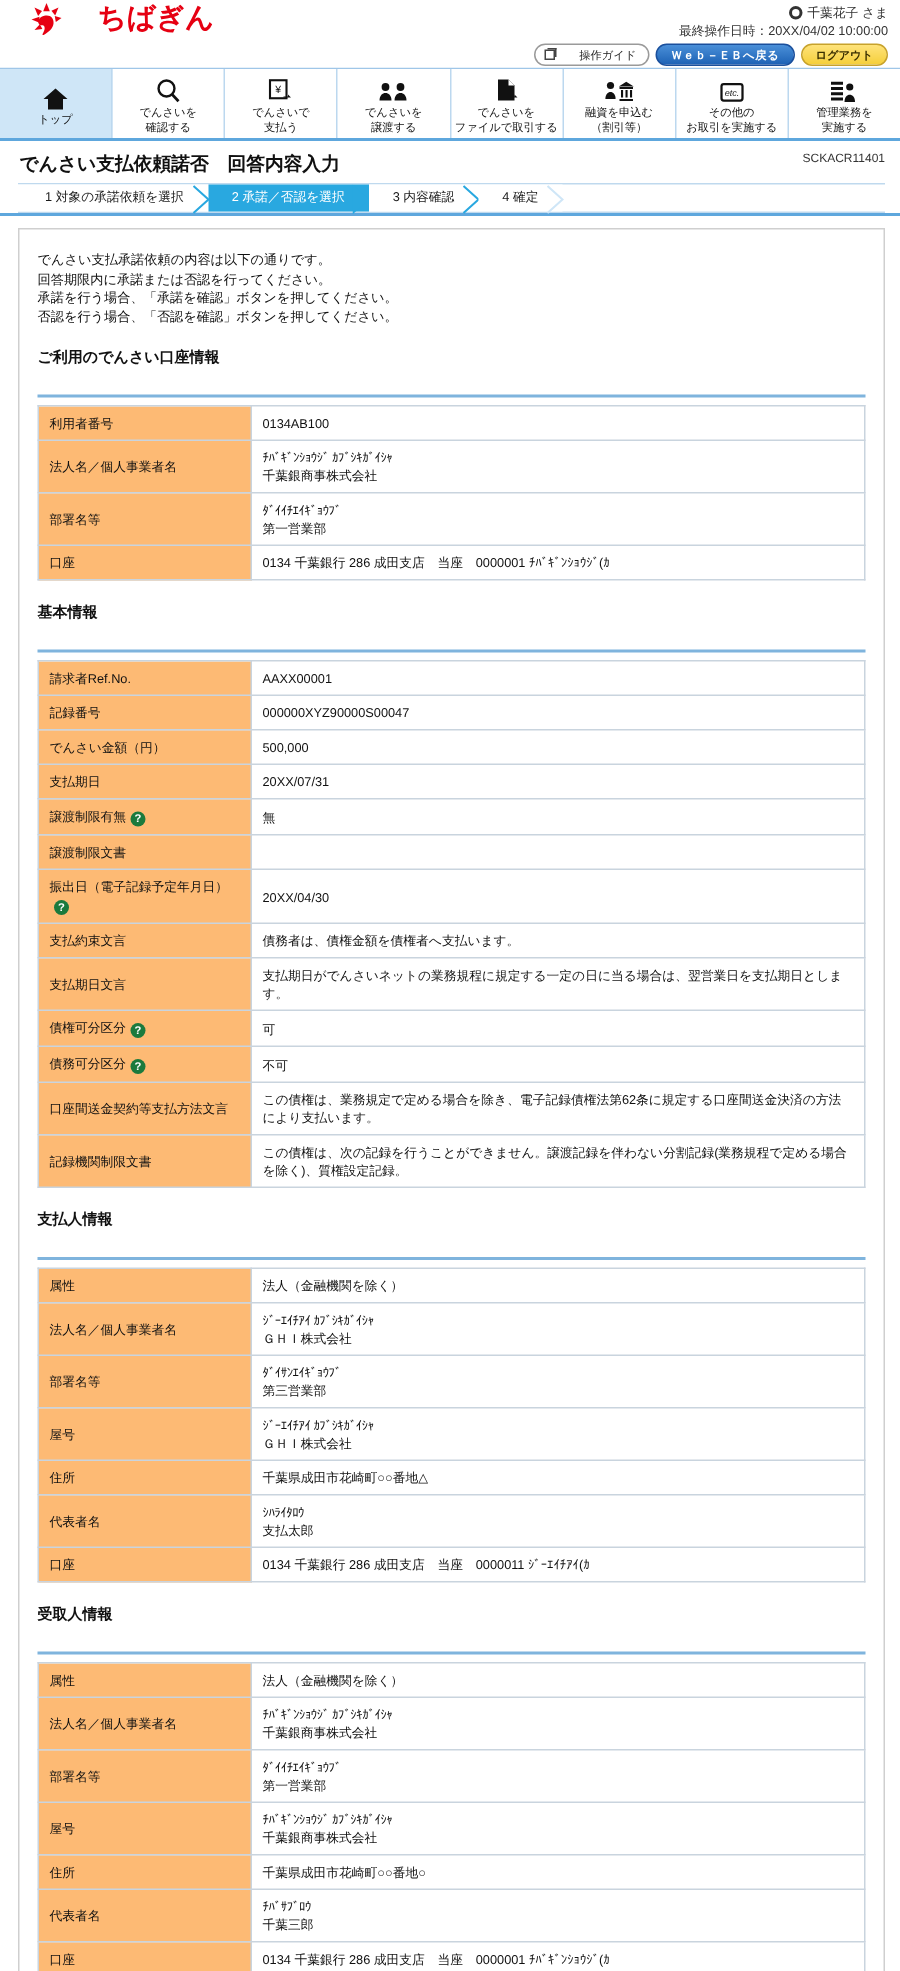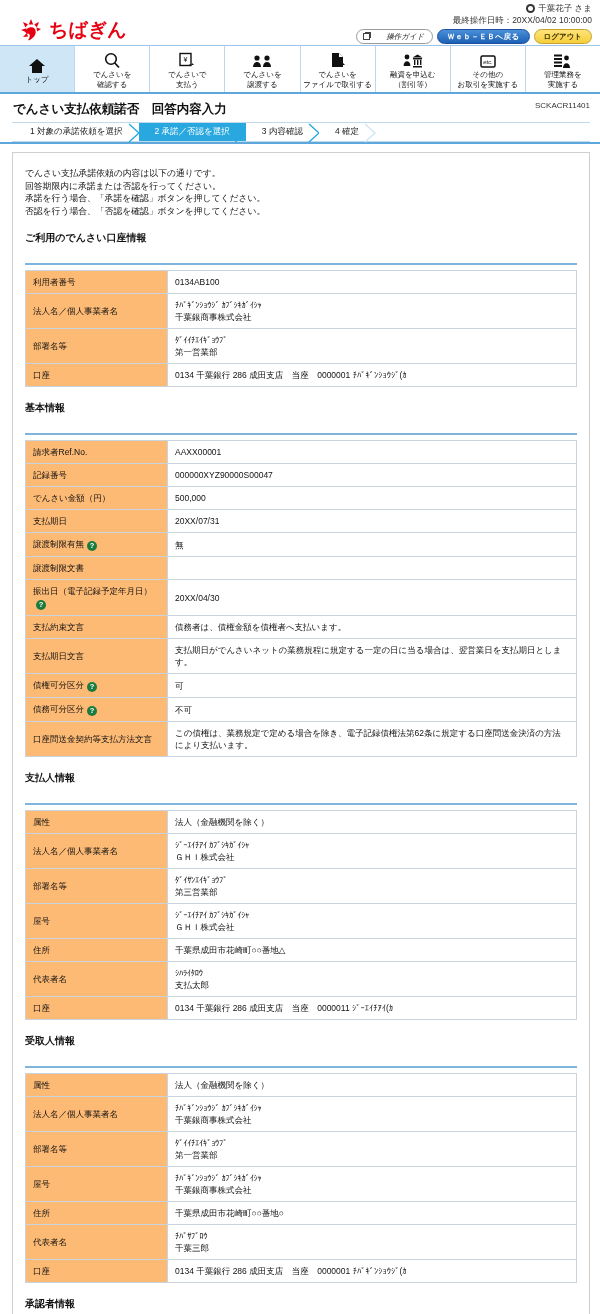--- a/index.html
+++ b/index.html
@@ -12,22 +12,22 @@
     background: #ffffff;
   }
   .page { width: 600px; position: relative; background:#fff; }
 
   
   .header {
     height: 45px; position: relative; background:#fff;
     border-bottom: 0;
   }
   .logo-wrap {
-    position:absolute; left: 18px; top: 17px;
-    display:flex; align-items:center; gap:5px;
+    position:absolute; left: 18px; top: 0;
+    display:flex; align-items:center; gap:21px;
   }
   .logo-mark { width: 26px; height: 26px; position:relative; }
   .logo-text {
     color:#e60012; font-size: 19px; font-weight: bold;
     letter-spacing: 0px; line-height: 26px;
   }
   .hdr-right {
     position:absolute; right: 8px; top: 3px;
     text-align: right;
   }
@@ -41,21 +41,21 @@
   }
   .user-icon::after{
     content:""; position:absolute; left:2px; top:1.5px;
     width:5px; height:5px; border-radius:50%; background:#fff;
   }
   .hdr-time { font-size: 8.5px; color:#333; margin-top:1px; line-height:11px; }
   .hdr-btns { margin-top: 3px; display:flex; gap:4px; justify-content:flex-end; }
   .btn-guide {
     border:1px solid #9a9a9a; border-radius: 9px; background:#fff;
     padding: 1px 8px 1px 6px; font-size:7.5px; color:#222;
-    display:flex; align-items:center; gap:16px; height:15px;font-style:italic;
+    display:flex; align-items:center; gap:16px; height:15px;
   }
   .btn-web {
     border:1px solid #1a4f9c; border-radius: 9px;
     background: linear-gradient(#4a8fd8,#1d62b5);
     color:#fff; font-size:7.5px; padding: 1px 9px; height:15px;
     display:flex; align-items:center; font-weight:bold;
     letter-spacing: .5px;
   }
   .btn-logout {
     border:1px solid #c7a22c; border-radius: 9px;
@@ -435,20 +435,24 @@
       <tr>
         <td class="lbl">
           <span>債務可分区分</span><span class="help-ico">?</span>
         </td>
         <td class="val">不可</td>
       </tr>
       <tr>
         <td class="lbl">口座間送金契約等支払方法文言</td>
         <td class="val">この債権は、業務規定で定める場合を除き、電子記録債権法第62条に規定する口座間送金決済の方法により支払います。</td>
       </tr>
+      <tr>
+        <td class="lbl">記録機関制限文書</td>
+        <td class="val">この債権は、次の記録を行うことができません。譲渡記録を伴わない分割記録(業務規程で定める場合を除く)、質権設定記録。</td>
+      </tr>
     </tbody>
       </table>
 
     <div class="sec-title">支払人情報</div>
     <table class="info">
       <tbody>
           <tr>
         <td class="lbl">属性</td>
         <td class="val">法人（金融機関を除く）</td>
       </tr>

